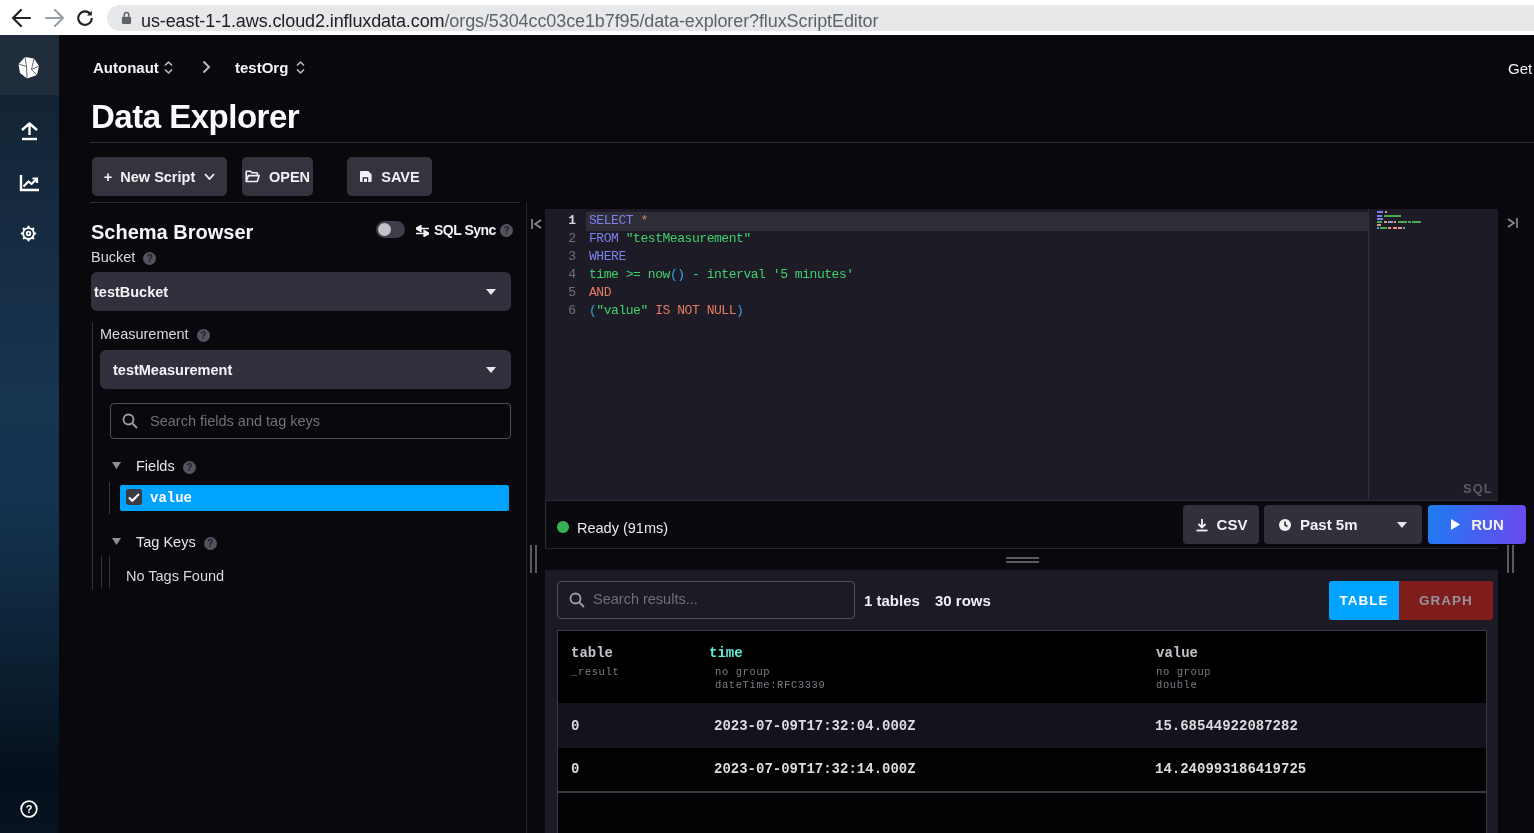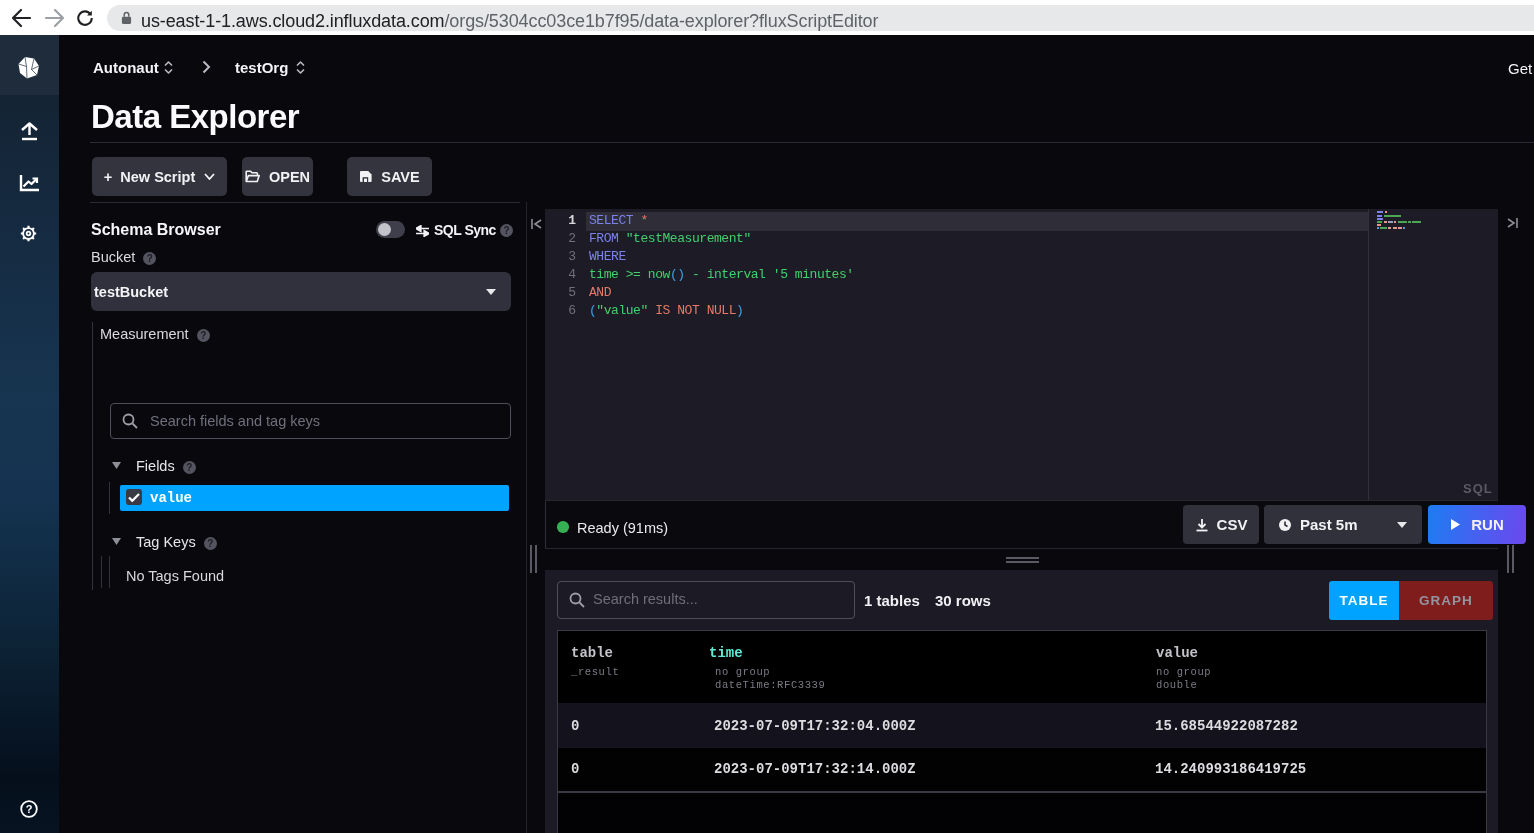--- a/index.html
+++ b/index.html
@@ -124,40 +124,46 @@
     <div class="btn" style="left:288px;top:122px;width:85px">
       <svg style="margin-right:9px" width="13" height="13" viewBox="0 0 13 13">
           <path d="M1 2 a1 1 0 0 1 1-1 h7.2 L12.6 4.4 V11 a1 1 0 0 1 -1 1 H2 a1 1 0 0 1 -1-1 Z" fill="#f2f2f5"></path>
           <rect x="3.6" y="7.2" width="5.6" height="4.8" fill="#34343f"></rect>
           <rect x="5" y="8.6" width="3" height="3.4" fill="#f2f2f5"></rect>
         </svg>
       SAVE</div>
 
     <div class="hline" style="left:31px;top:167px;width:430px"></div>
 
-    <div class="abs" style="left:32px;top:186px;font-size:16px;font-weight:bold;color:#f6f6f8">Schema Browser</div>
+    <div class="abs" style="left:32px;top:186px;font-size:20px;font-weight:bold;color:#f6f6f8">Schema Browser</div>
     <div class="abs" style="left:317px;top:186px;width:29px;height:17px;border-radius:9px;background:#3f3f4b"></div>
     <div class="abs" style="left:319px;top:188px;width:13px;height:13px;border-radius:50%;background:#c3c3cc"></div>
     <svg class="abs" style="left:357px;top:190px" width="13" height="12" viewBox="0 0 13 12">
         <path d="M4.2 3.5 H13 M0 3.5 L4.8 0.8 V6.2 Z" stroke="#f2f2f5" stroke-width="1.7" fill="#f2f2f5"></path>
         <path d="M0 8.5 H8.8 M13 8.5 L8.2 5.8 V11.2 Z" stroke="#f2f2f5" stroke-width="1.7" fill="#f2f2f5"></path>
       </svg>
     <div class="abs" style="left:375px;top:187px;font-size:14px;font-weight:bold;color:#f4f4f6;letter-spacing:-0.5px">SQL Sync</div>
     <span class="qmark abs" style="left:441px;top:189px">?</span>
 
     <div class="lbl" style="left:32px;top:214px">Bucket&nbsp; <span class="qmark">?</span></div>
     <div class="dd" style="left:32px;top:237px;width:420px">
         <span style="margin-left:3px">testBucket</span>
       <svg class="abs" style="right:14px;top:16px" width="12" height="8" viewBox="0 0 12 8">
           <path d="M1 1 L6 7 L11 1 Z" fill="#e8e8ec"></path>
         </svg>
     </div>
 
     <div class="guide" style="left:32.5px;top:287px;height:268px"></div>
     <div class="lbl" style="left:41px;top:291px">Measurement&nbsp; <span class="qmark">?</span></div>
+    <div class="dd" style="left:41px;top:315px;width:411px">
+        <span style="margin-left:13px">testMeasurement</span>
+      <svg class="abs" style="right:14px;top:16px" width="12" height="8" viewBox="0 0 12 8">
+          <path d="M1 1 L6 7 L11 1 Z" fill="#e8e8ec"></path>
+        </svg>
+    </div>
 
     <div class="abs" style="left:51px;top:368px;width:401px;height:36px;border:1px solid #4f4f5a;border-radius:4px"></div>
     <svg class="abs" style="left:63px;top:378px" width="16" height="16" viewBox="0 0 16 16">
         <circle cx="6.5" cy="6.5" r="5" stroke="#9e9ea8" stroke-width="1.8" fill="none"></circle>
         <path d="M10.5 10.5 L15 15" stroke="#9e9ea8" stroke-width="1.8"></path>
       </svg>
     <div class="abs" style="left:91px;top:378px;font-size:14.5px;color:#70707c">Search fields and tag keys</div>
 
     <svg class="abs" style="left:53px;top:427px" width="9" height="7" viewBox="0 0 9 7">
         <path d="M0 0 H9 L4.5 7 Z" fill="#8e8e98"></path>

